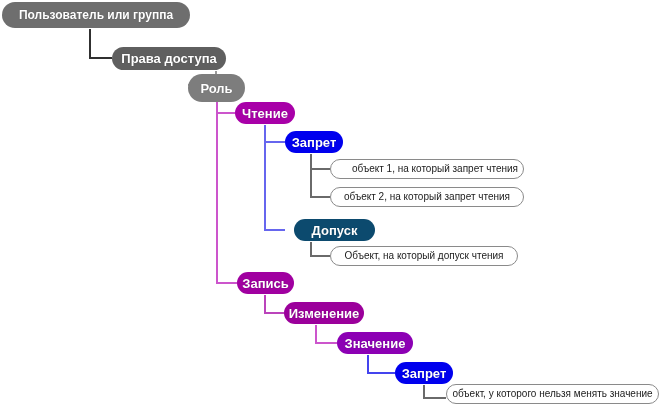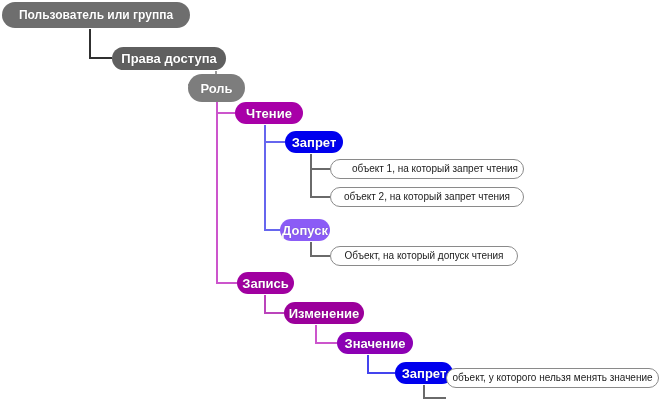--- a/index.html
+++ b/index.html
@@ -67,25 +67,25 @@
       <path d="M 311 242 L 311 256 L 330 256" fill="none" stroke="#6a6a6a" stroke-width="1.4" stroke-linecap="butt" shape-rendering="crispEdges"></path>
       <path d="M 265 295 L 265 313 L 284 313" fill="none" stroke="#bb44bb" stroke-width="1.8" stroke-linecap="butt" shape-rendering="crispEdges"></path>
       <path d="M 316 325 L 316 343 L 337 343" fill="none" stroke="#cc55cc" stroke-width="1.8" stroke-linecap="butt" shape-rendering="crispEdges"></path>
       <path d="M 368 355 L 368 373 L 395 373" fill="none" stroke="#4444ee" stroke-width="1.8" stroke-linecap="butt" shape-rendering="crispEdges"></path>
       <path d="M 424 385 L 424 398 L 446 398" fill="none" stroke="#6a6a6a" stroke-width="1.4" stroke-linecap="butt" shape-rendering="crispEdges"></path>
     </svg>
   <div id="node-layer">
       <div class="node node-pill node-root" style="left: 2px; top: 2px; width: 188px; height: 26px; background: rgb(110, 110, 110); color: rgb(255, 255, 255);">Пользователь или группа</div>
       <div class="node node-pill" style="left: 112px; top: 47px; width: 114px; height: 23px; background: rgb(95, 95, 95); color: rgb(255, 255, 255);">Права доступа</div>
       <div class="node node-pill" style="left: 188px; top: 74px; width: 57px; height: 28px; background: rgb(125, 125, 125); color: rgb(255, 255, 255);">Роль</div>
-      <div class="node node-pill" style="left: 235px; top: 102px; width: 68px; height: 22px; background: rgb(168, 0, 168); color: rgb(255, 255, 255); text-align: right;">Чтение</div>
+      <div class="node node-pill" style="left: 235px; top: 102px; width: 60px; height: 22px; background: rgb(168, 0, 168); color: rgb(255, 255, 255); text-align: right;">Чтение</div>
       <div class="node node-pill" style="left: 285px; top: 131px; width: 58px; height: 22px; background: rgb(0, 0, 238); color: rgb(255, 255, 255);">Запрет</div>
       <div class="node node-leaf" style="left: 330px; top: 159px; width: 194px; height: 20px; color: rgb(26, 26, 26); padding-left: 16px;">объект 1, на который запрет чтения</div>
       <div class="node node-leaf" style="left: 330px; top: 187px; width: 194px; height: 20px; color: rgb(26, 26, 26);">объект 2, на который запрет чтения</div>
-      <div class="node node-pill" style="left: 280px; top: 219px; width: 50px; height: 22px; background: #8b5cf6; color: rgb(255, 255, 255);">Допуск</div>
+      <div class="node node-pill" style="left: 294px; top: 219px; width: 81px; height: 22px; background: #0c4a6e; color: rgb(255, 255, 255);">Допуск</div>
       <div class="node node-leaf" style="left: 330px; top: 246px; width: 188px; height: 20px; color: rgb(26, 26, 26);">Объект, на который допуск чтения</div>
       <div class="node node-pill" style="left: 237px; top: 272px; width: 57px; height: 22px; background: rgb(160, 0, 160); color: rgb(255, 255, 255);">Запись</div>
       <div class="node node-pill" style="left: 284px; top: 302px; width: 80px; height: 22px; background: rgb(155, 0, 155); color: rgb(255, 255, 255);">Изменение</div>
       <div class="node node-pill" style="left: 337px; top: 332px; width: 76px; height: 22px; background: rgb(140, 0, 180); color: rgb(255, 255, 255);">Значение</div>
       <div class="node node-pill" style="left: 395px; top: 362px; width: 58px; height: 22px; background: rgb(0, 0, 238); color: rgb(255, 255, 255);">Запрет</div>
-      <div class="node node-leaf" style="left: 446px; top: 368px; width: 213px; height: 20px; color: rgb(26, 26, 26);">объект, у которого нельзя менять значение</div>
+      <div class="node node-leaf" style="left: 446px; top: 384px; width: 213px; height: 20px; color: rgb(26, 26, 26);">объект, у которого нельзя менять значение</div>
     </div>
 </div>
 
 </body></html>

